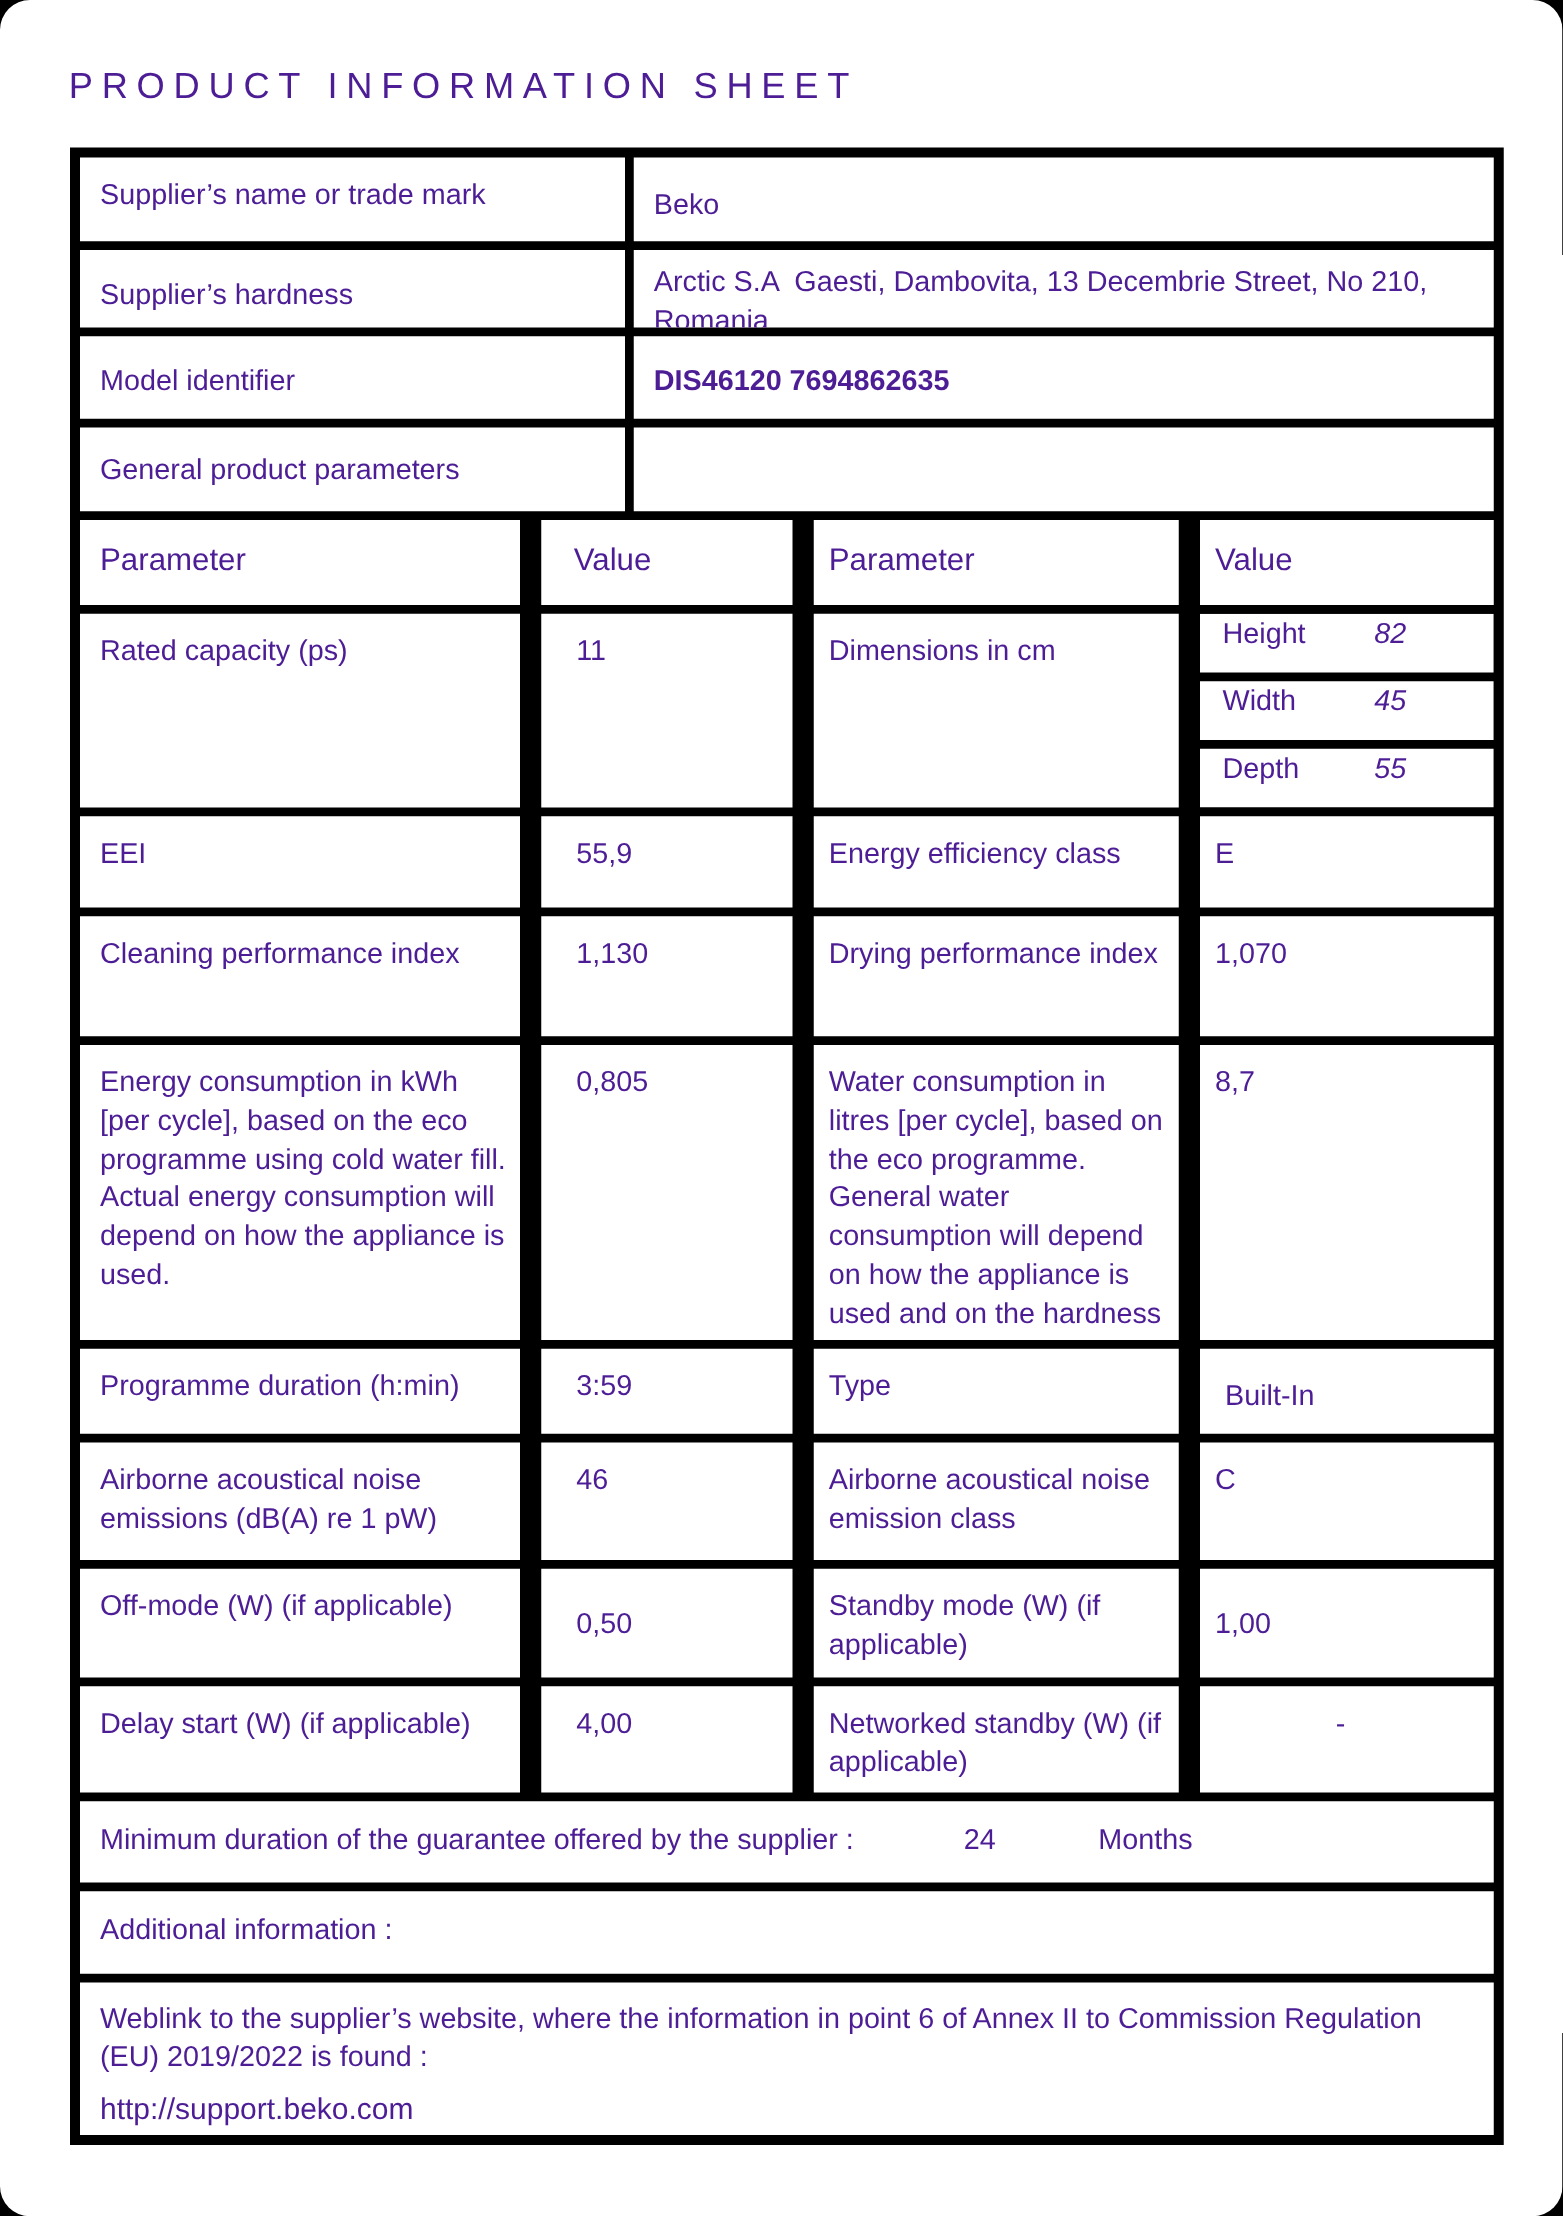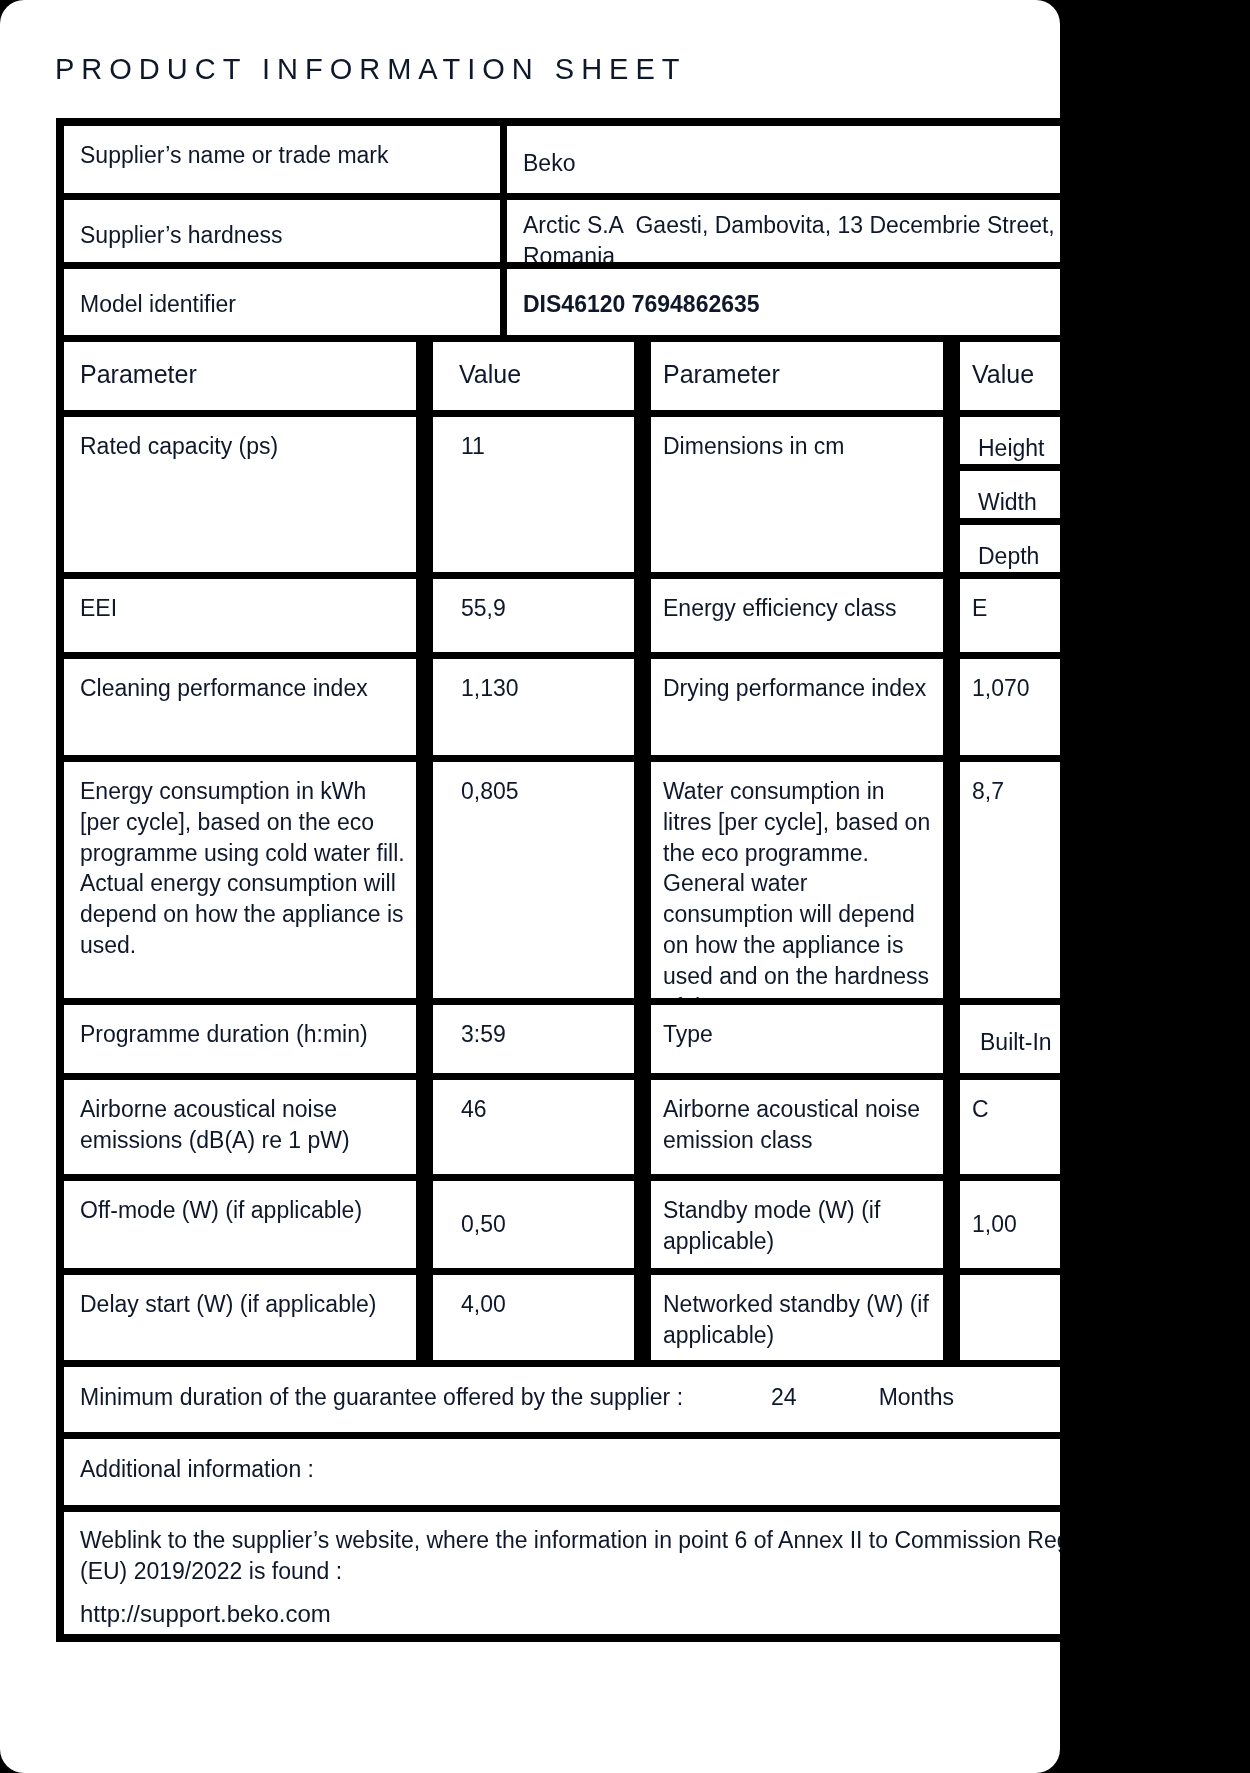--- a/index.html
+++ b/index.html
@@ -1,23 +1,23 @@
 <!DOCTYPE html>
 <html><head>
 <meta charset="utf-8">
 <style>
   html,body{margin:0;padding:0;background:#000;}
   .page{
     position:relative;
-    width:1060px;height:1773px;
+    width:1250px;height:1773px;
     background:#fff;
     border-radius:24px;
     overflow:hidden;
     font-family:"Liberation Sans", sans-serif;
-    color:#0f172a;
+    color:#4c1d95;
     font-size:23px;
     line-height:1.34;
   }
   .title{
     position:absolute;left:55px;top:50px;
     font-size:29px;letter-spacing:7px;white-space:nowrap;
   }
   .tbl{
     position:absolute;left:56px;top:118px;width:1147px;
     background:#000;padding:8px;box-sizing:border-box;
@@ -30,21 +30,21 @@
   .c34{padding-left:12px;padding-right:8px;}
   .h67{height:67px}.h62{height:62px}.h66{height:66px}.h68{height:68px}
   .h155{height:155px}.h73{height:73px}.h96{height:96px}.h236{height:236px}
   .h94{height:94px}.h87{height:87px}.h85{height:85px}.h65{height:65px}.h122{height:122px}
   .hdr{font-size:25px;padding-top:16px;}
   .bold{font-weight:bold;}
   .padmore{padding-top:28px;}
   .padmid{padding-top:22px;}
   .prewrap{white-space:pre-wrap;}
   .dimscell{background:#000;padding:0;display:flex;flex-direction:column;gap:7px;}
-  .dimrow{background:#fff;flex:1;display:flex;align-items:flex-end;padding:0 0 0 18px;}
+  .dimrow{background:#fff;flex:1;display:flex;align-items:flex-start;padding:0 0 0 18px;}
   .dimval{margin-left:auto;margin-right:70px;font-style:italic;}
   .fullrow{background:#fff;box-sizing:border-box;}
   .guarantee{display:flex;align-items:flex-start;padding:15px 10px 0 16px;}
   .gval{margin-left:88px;}
   .gunit{margin-left:82px;}
   .weblink{padding:13px 16px 0 16px;}
   .weburl{margin-top:11px;font-size:24px;}
   .centered{text-align:center;padding-left:0;}
 </style>
 </head>
@@ -60,20 +60,24 @@
       <div class="cell">Supplier’s name or trade mark</div>
       <div class="cell padmid">Beko</div>
     </div>
     <div class="row2 h62">
       <div class="cell" style="padding-top:20px">Supplier’s hardness</div>
       <div class="cell prewrap" style="padding-top:10px">Arctic S.A  Gaesti, Dambovita, 13 Decembrie Street, No 210, Romania</div>
     </div>
     <div class="row2 h66">
       <div class="cell" style="padding-top:20px">Model identifier</div>
       <div class="cell bold" style="padding-top:20px">DIS46120 7694862635</div>
+    </div>
+    <div class="row2 h67">
+      <div class="cell" style="padding-top:18px">General product parameters</div>
+      <div class="cell"></div>
     </div>
 
     <div class="row4 h68">
       <div class="cell hdr">Parameter</div>
       <div class="cell hdr" style="padding-left:26px">Value</div>
       <div class="cell hdr c34">Parameter</div>
       <div class="cell hdr c34">Value</div>
     </div>
 
     <div class="row4 h155">

